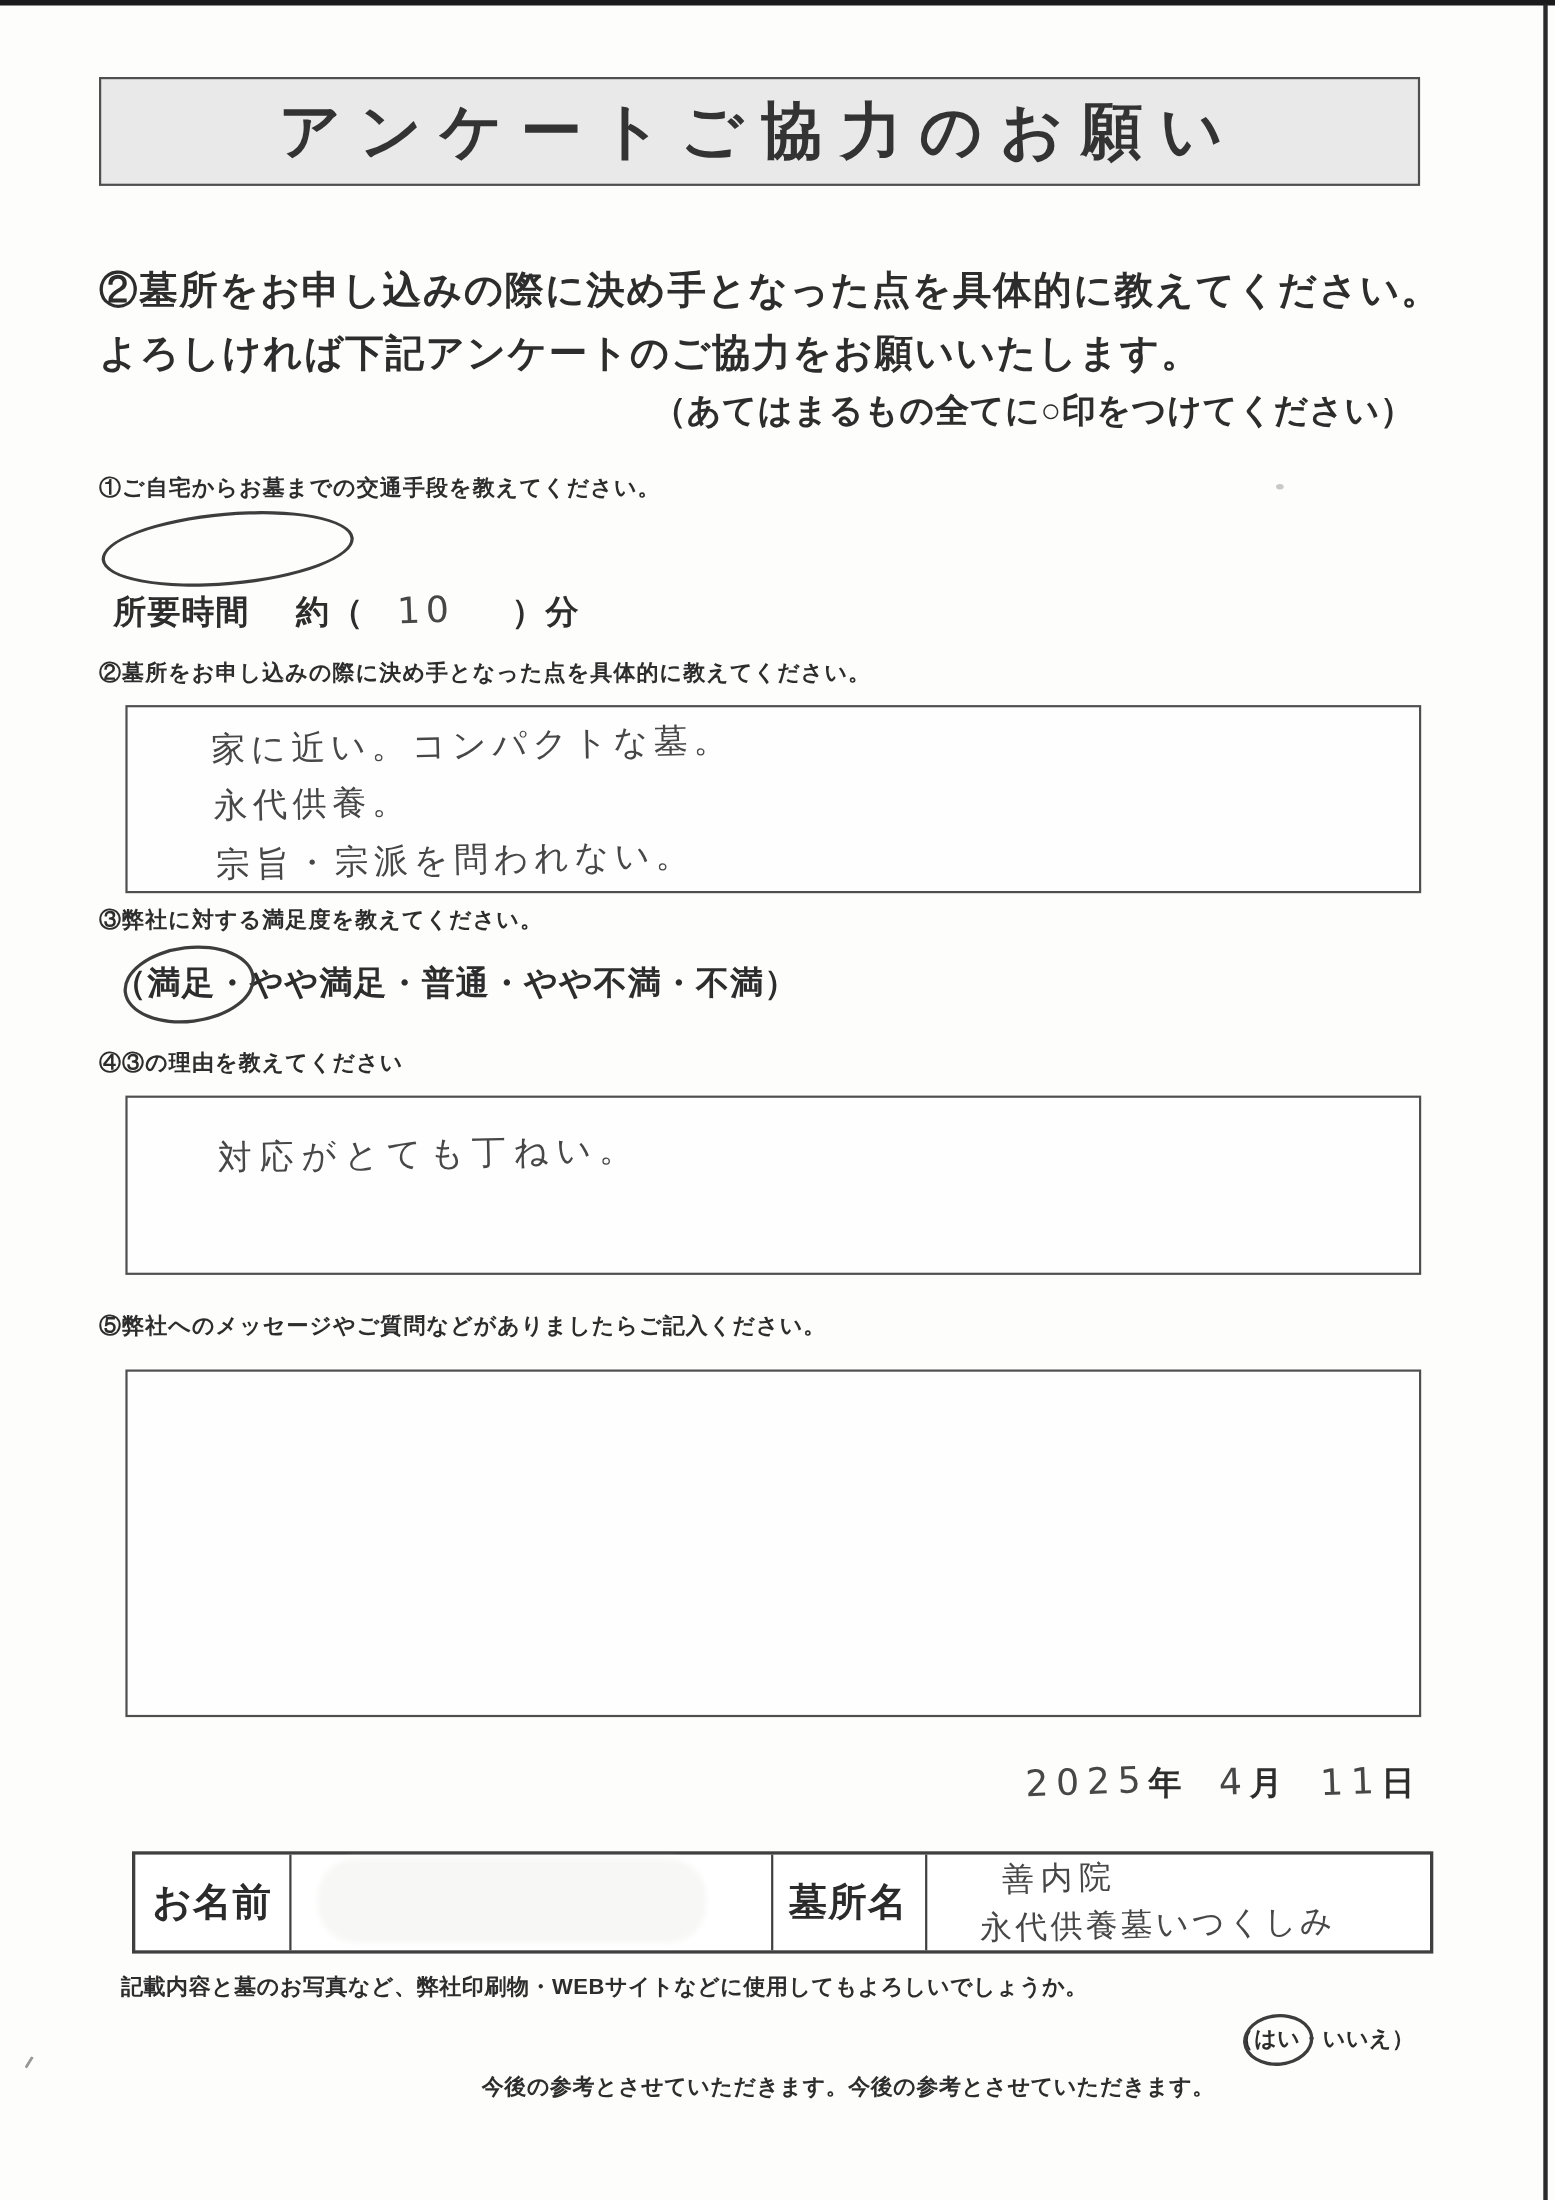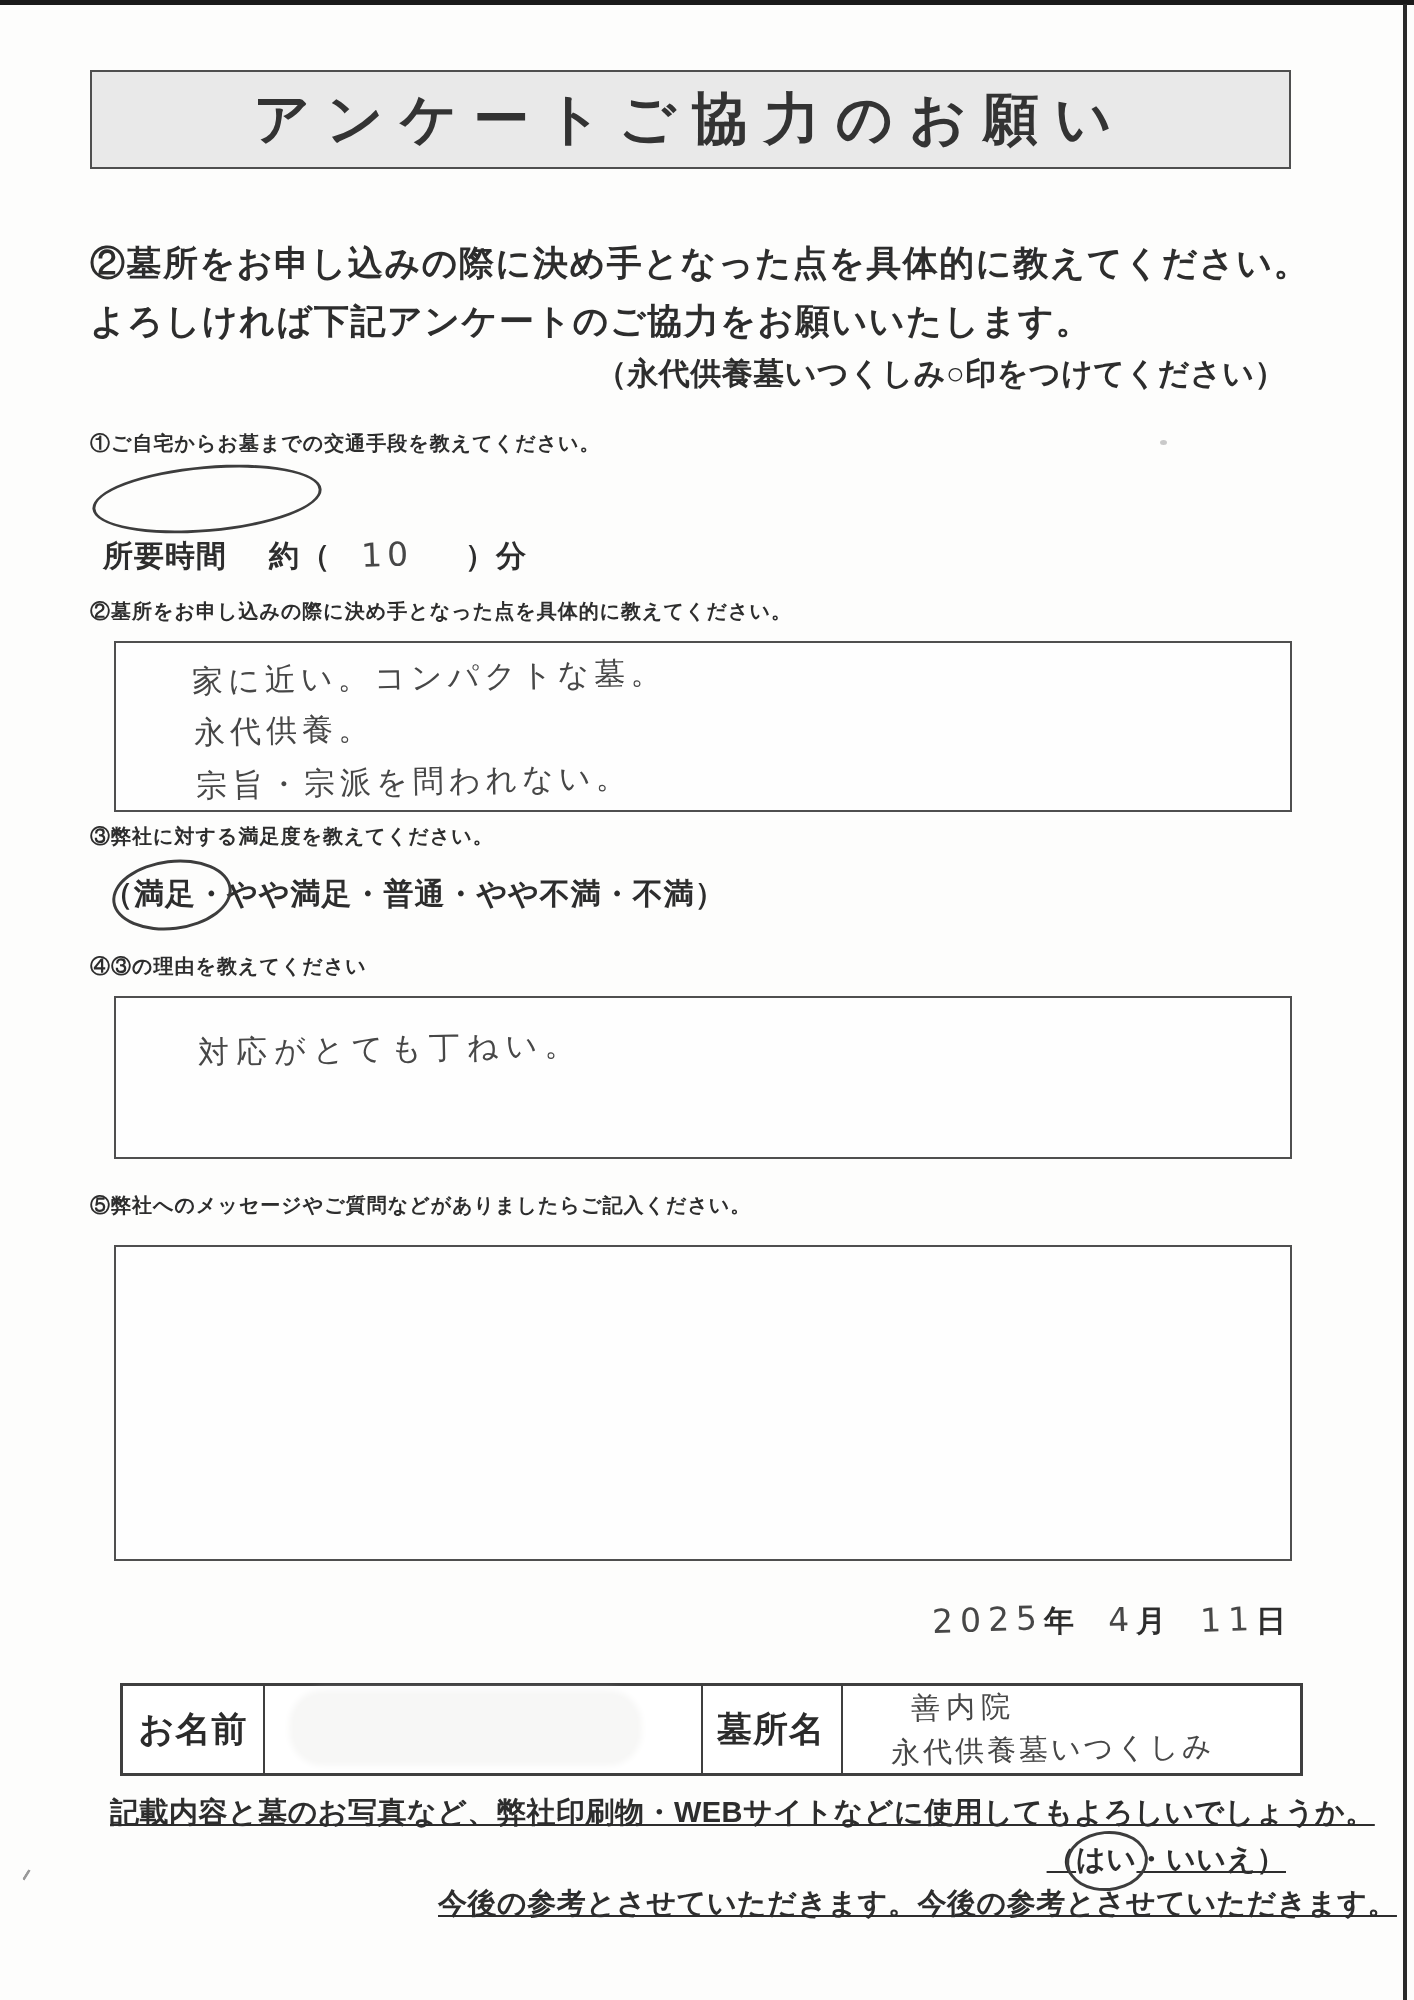--- a/index.html
+++ b/index.html
@@ -68,40 +68,40 @@
   .cell-label{
     position:absolute;top:0;bottom:0;display:flex;align-items:center;justify-content:center;
     font-size:35px;font-weight:700;letter-spacing:1px;
   }
   .redacted{
     position:absolute;left:170px;top:8px;width:345px;height:68px;
     background:#f7f7f6;border-radius:30px;box-shadow:0 0 6px 4px #f7f7f6;
   }
   .date-line{right:128px;top:1600px;font-size:30px;display:flex;align-items:baseline;white-space:nowrap;}
   .date-line .hw{font-size:33px;letter-spacing:7px;}
-  .footer-line{font-size:29px;letter-spacing:0.5px;text-decoration:underline;}
+  .footer-line{font-size:20px;letter-spacing:0.5px;}
 </style>
 </head>
 <body>
 
 <div class="page">
 
   <div class="scan-top"></div>
   <div class="scan-right"></div>
   <div class="speck" style="left:1160px;top:440px;width:7px;height:5px;"></div>
   <div class="speck" style="left:452px;top:1096px;width:7px;height:8px;"></div>
   <div class="margin-mark"></div>
 
   <div class="abs title-box">
     <span class="t">アンケートご協力のお願い</span>
   </div>
 
   <div class="abs line intro printed" style="left:90px;top:240px;">②墓所をお申し込みの際に決め手となった点を具体的に教えてください。</div>
   <div class="abs line intro printed" style="left:90px;top:298px;">よろしければ下記アンケートのご協力をお願いいたします。</div>
-  <div class="abs line instruction printed" style="right:128px;top:353px;">（永代供養墓いつくしみ○印をつけてください）</div>
+  <div class="abs line instruction printed" style="right:128px;top:353px;">（あてはまるもの全てに○印をつけてください）</div>
 
   <div class="abs line qlabel printed" style="left:90px;top:430px;">①ご自宅からお墓までの交通手段を教えてください。</div>
   <div class="circle-anno" style="left:92px;top:466px;width:224px;height:60px;transform:rotate(-5deg);"></div>
   <div class="abs line opts printed" style="left:103px;top:535px;">
     <span>所要時間</span><span class="spacer" style="width:42px;"></span><span>約（</span><span class="spacer" style="width:30px;"></span><span class="hw hw-inline" style="font-size:33px;">10</span><span class="spacer" style="width:52px;"></span><span>）分</span>
   </div>
 
   <div class="abs line qlabel printed" style="left:90px;top:598px;">②墓所をお申し込みの際に決め手となった点を具体的に教えてください。</div>
   <div class="answer-box" style="left:114px;top:641px;width:1174px;height:167px;">
     <span class="hw hw-block" style="left:76px;top:16px;font-size:31px;">家に近い。</span>

